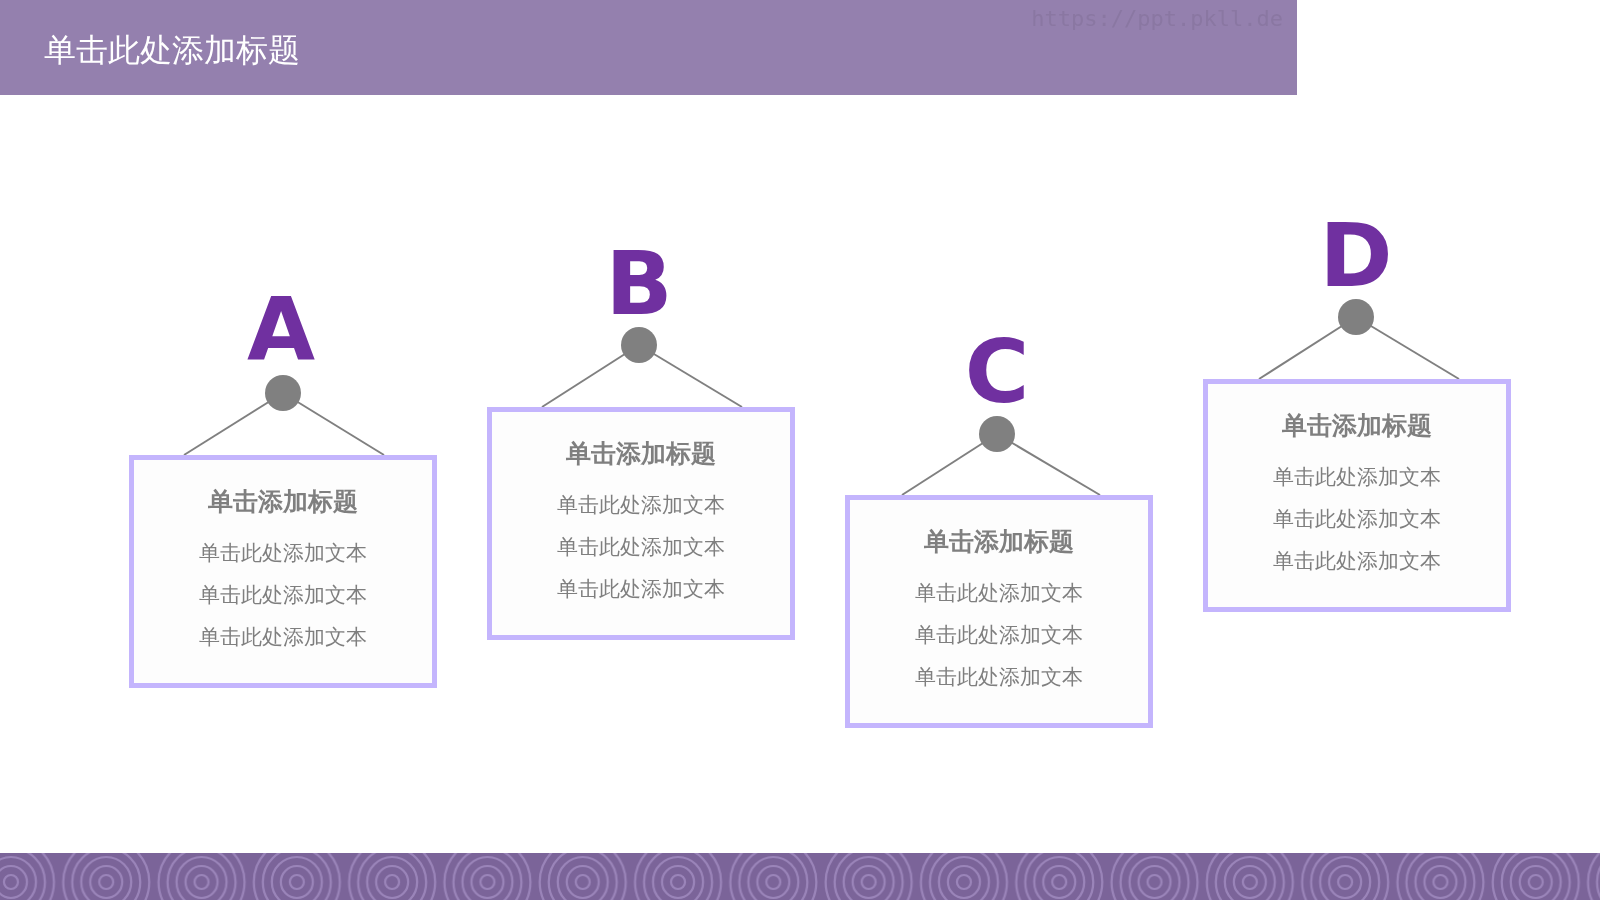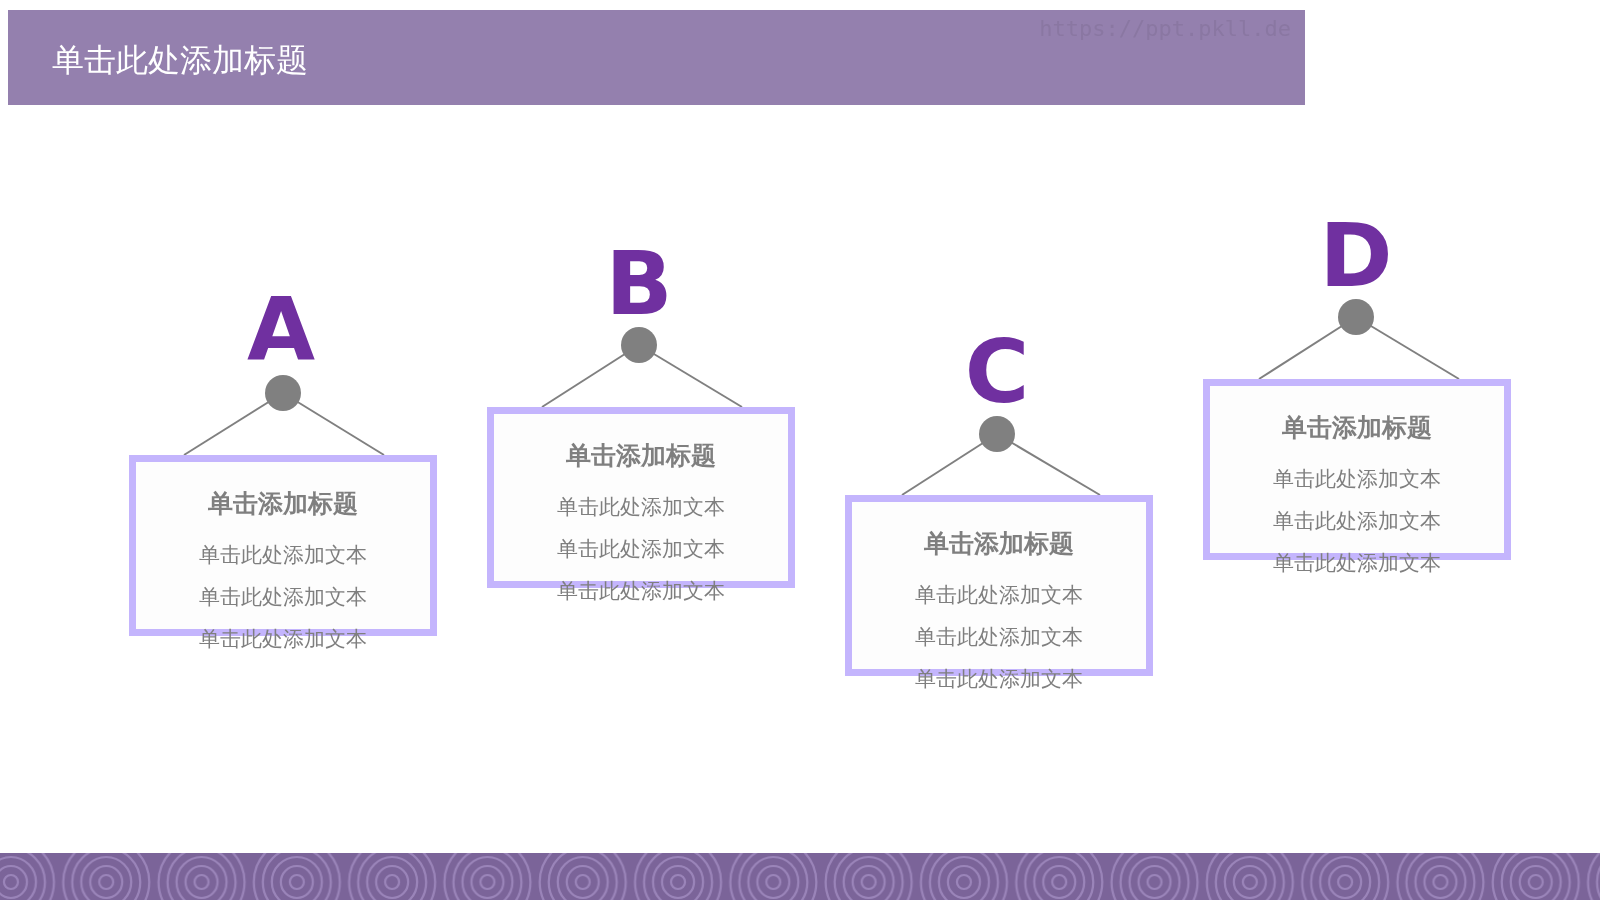--- a/index.html
+++ b/index.html
@@ -2,23 +2,22 @@
 <html><head>
 <meta charset="utf-8">
 <style>
   html, body { margin: 0; padding: 0; }
   body {
     width: 1600px; height: 900px; position: relative; overflow: hidden;
     background: #ffffff;
     font-family: "DejaVu Sans", "Liberation Sans", sans-serif;
   }
   .header {
-    position: absolute; left: 0; top: 10px; width: 1297px; height: 95px;
+    position: absolute; left: 0; top: 0; width: 1297px; height: 95px;
     background: #9480ae;
-    margin-left: 8px;
   }
   .header-title {
     position: absolute; left: 44px; top: 28px;
     font-size: 32px; line-height: 44px; color: #ffffff; letter-spacing: 0px;
     white-space: nowrap;
   }
   .watermark {
     position: absolute; right: 14px; top: 6px;
     font-family: "DejaVu Sans Mono", "Liberation Mono", monospace;
     font-size: 22px; color: #8a77a2; white-space: nowrap;
@@ -29,22 +28,22 @@
   }
   .footer svg { position: absolute; left: 0; top: 0; }
   .card-group { position: absolute; left: 0; top: 0; width: 0; height: 0; }
   .letter {
     position: absolute; width: 120px; text-align: center;
     font-family: "DejaVu Sans", "Liberation Sans", sans-serif;
     font-weight: bold; font-size: 88px; line-height: 80px; color: #7030a0;
   }
   .hanger { position: absolute; overflow: visible; }
   .card {
-    position: absolute; width: 308px; height: 181px; box-sizing: border-box;
-    border: 7px solid #c4b5fd; background: #fdfdfd;
+    position: absolute; width: 308px; height: 233px; box-sizing: border-box;
+    border: 5px solid #c4b5fd; background: #fdfdfd;
     text-align: center; color: #7f7f7f;
   }
   .card-title {
     position: absolute; left: 0; right: 0; top: 24px;
     font-size: 25px; font-weight: bold; line-height: 36px; color: #7f7f7f;
     white-space: nowrap;
   }
   .card-line {
     position: absolute; left: 0; right: 0;
     font-size: 21px; line-height: 30px; color: #7f7f7f; white-space: nowrap; font-family: Liberation Mono, monospace;

